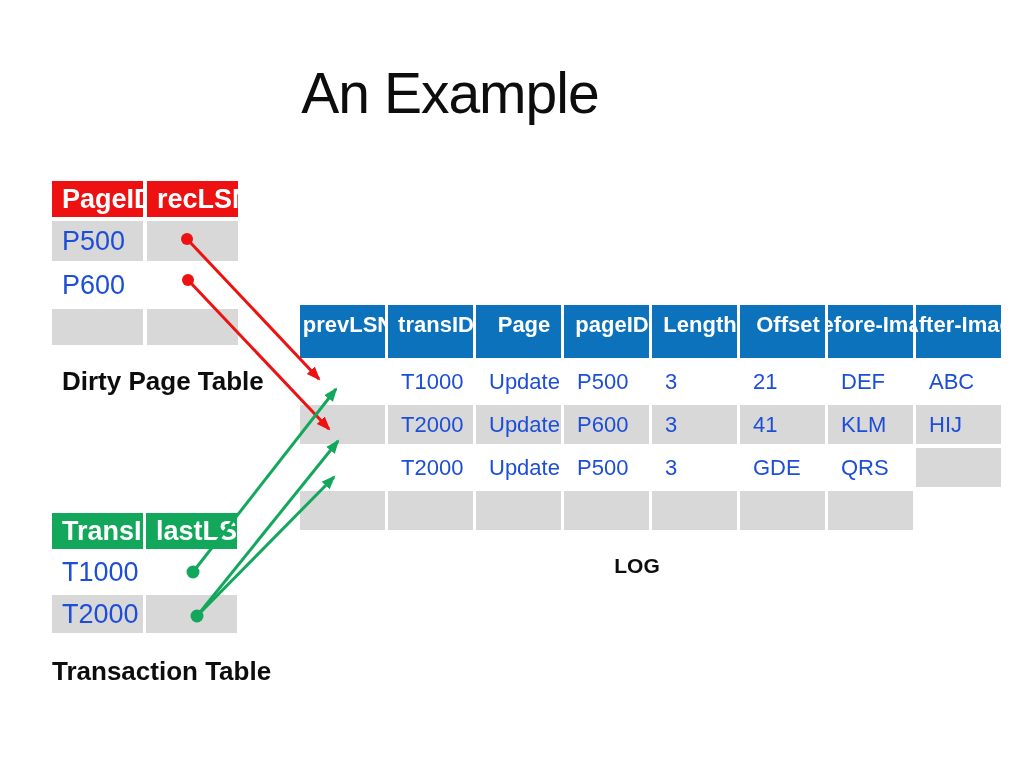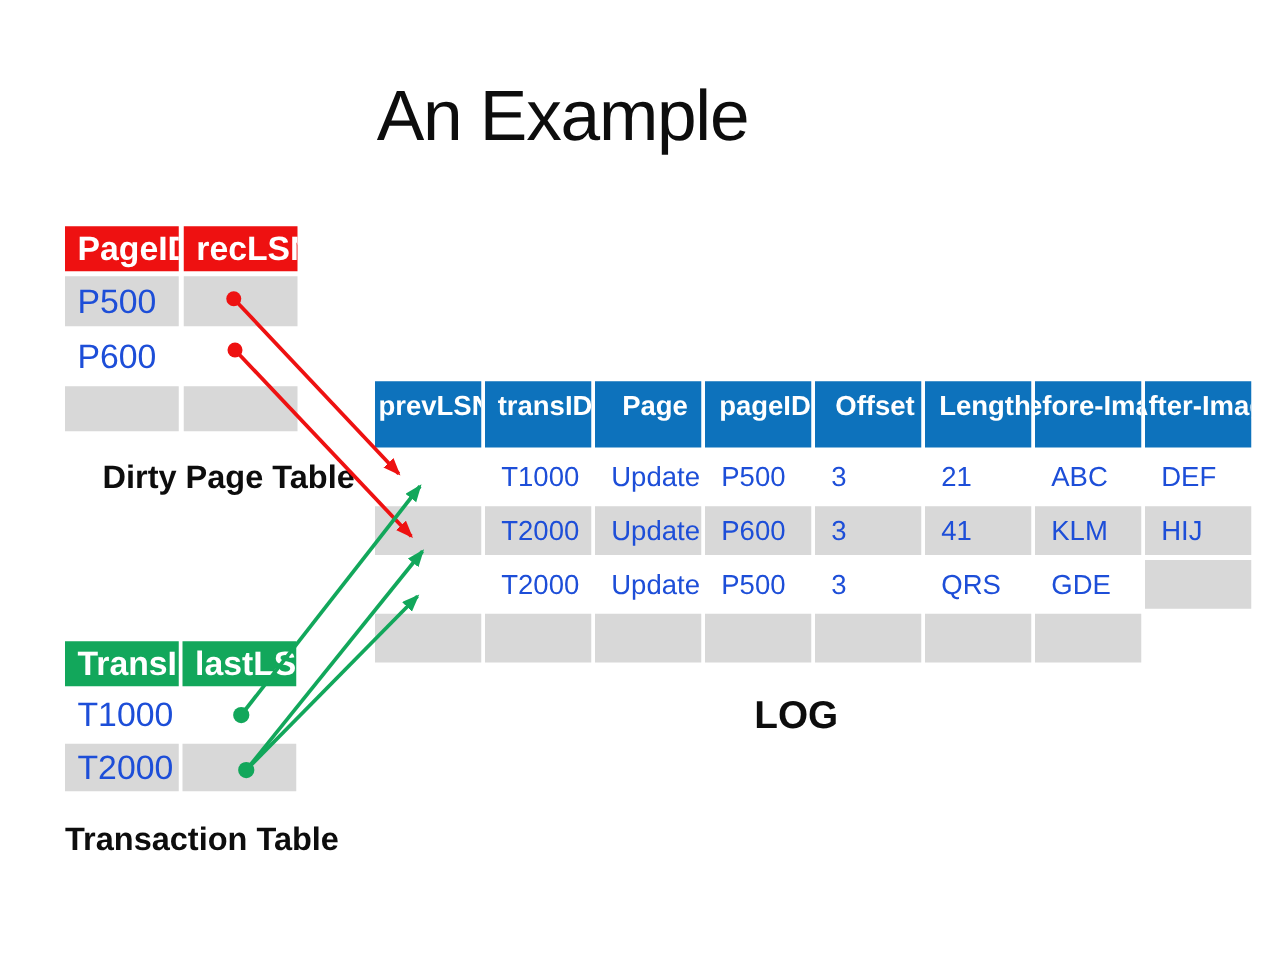--- a/index.html
+++ b/index.html
@@ -52,23 +52,23 @@
     background:#0d72bc; font-size:19px; line-height:1.25;
     align-items:flex-start; justify-content:center; text-align:center;
     padding:6px 2px 0 2px;
   }
   #log-tbl .cell { font-size:22px; padding-left:13px; }
 
   .tbl-label {
     position:absolute; font-weight:bold; color:#0d0d0d; font-size:26px;
     white-space:nowrap;
   }
-  #dirty-label { left:62px; top:366px;margin-left:20px; }
+  #dirty-label { left:62px; top:366px; }
   #trans-label { left:52px; top:656px;text-align:right; }
-  #log-label   { left:577px; top:554px; width:120px; text-align:center; font-size:31px; }
+  #log-label   { left:577px; top:554px; width:120px; text-align:center; font-size:21px; }
 
   #arrows { position:absolute; left:0; top:0; z-index:5; pointer-events:none; }
 </style>
 </head>
 <body>
 
 <div id="slide">
 
   <div id="title">An Example</div>
 
@@ -92,50 +92,50 @@
     <div class="cell g">T2000</div>
     <div class="cell g"></div>
   </div>
   <div id="trans-label" class="tbl-label">Transaction Table</div>
 
   <div id="log-tbl" class="tbl">
     <div class="cell hd">prevLSN</div>
     <div class="cell hd">transID</div>
     <div class="cell hd">Page</div>
     <div class="cell hd">pageID</div>
+    <div class="cell hd">Length</div>
     <div class="cell hd">Offset</div>
-    <div class="cell hd">Length</div>
     <div class="cell hd">Before-Image</div>
     <div class="cell hd">After-Image</div>
 
     <div class="cell w"></div>
     <div class="cell w">T1000</div>
     <div class="cell w">Update</div>
     <div class="cell w">P500</div>
     <div class="cell w">3</div>
     <div class="cell w">21</div>
+    <div class="cell w">DEF</div>
     <div class="cell w">ABC</div>
-    <div class="cell w">DEF</div>
 
     <div class="cell g"></div>
     <div class="cell g">T2000</div>
     <div class="cell g">Update</div>
     <div class="cell g">P600</div>
     <div class="cell g">3</div>
     <div class="cell g">41</div>
     <div class="cell g">KLM</div>
     <div class="cell g">HIJ</div>
 
     <div class="cell w"></div>
     <div class="cell w">T2000</div>
     <div class="cell w">Update</div>
     <div class="cell w">P500</div>
     <div class="cell w">3</div>
+    <div class="cell w">GDE</div>
     <div class="cell w">QRS</div>
-    <div class="cell w">GDE</div>
 
     <div class="cell g"></div>
     <div class="cell g"></div>
     <div class="cell g"></div>
     <div class="cell g"></div>
     <div class="cell g"></div>
     <div class="cell g"></div>
     <div class="cell g"></div>
     <div class="cell g"></div>
   </div>

